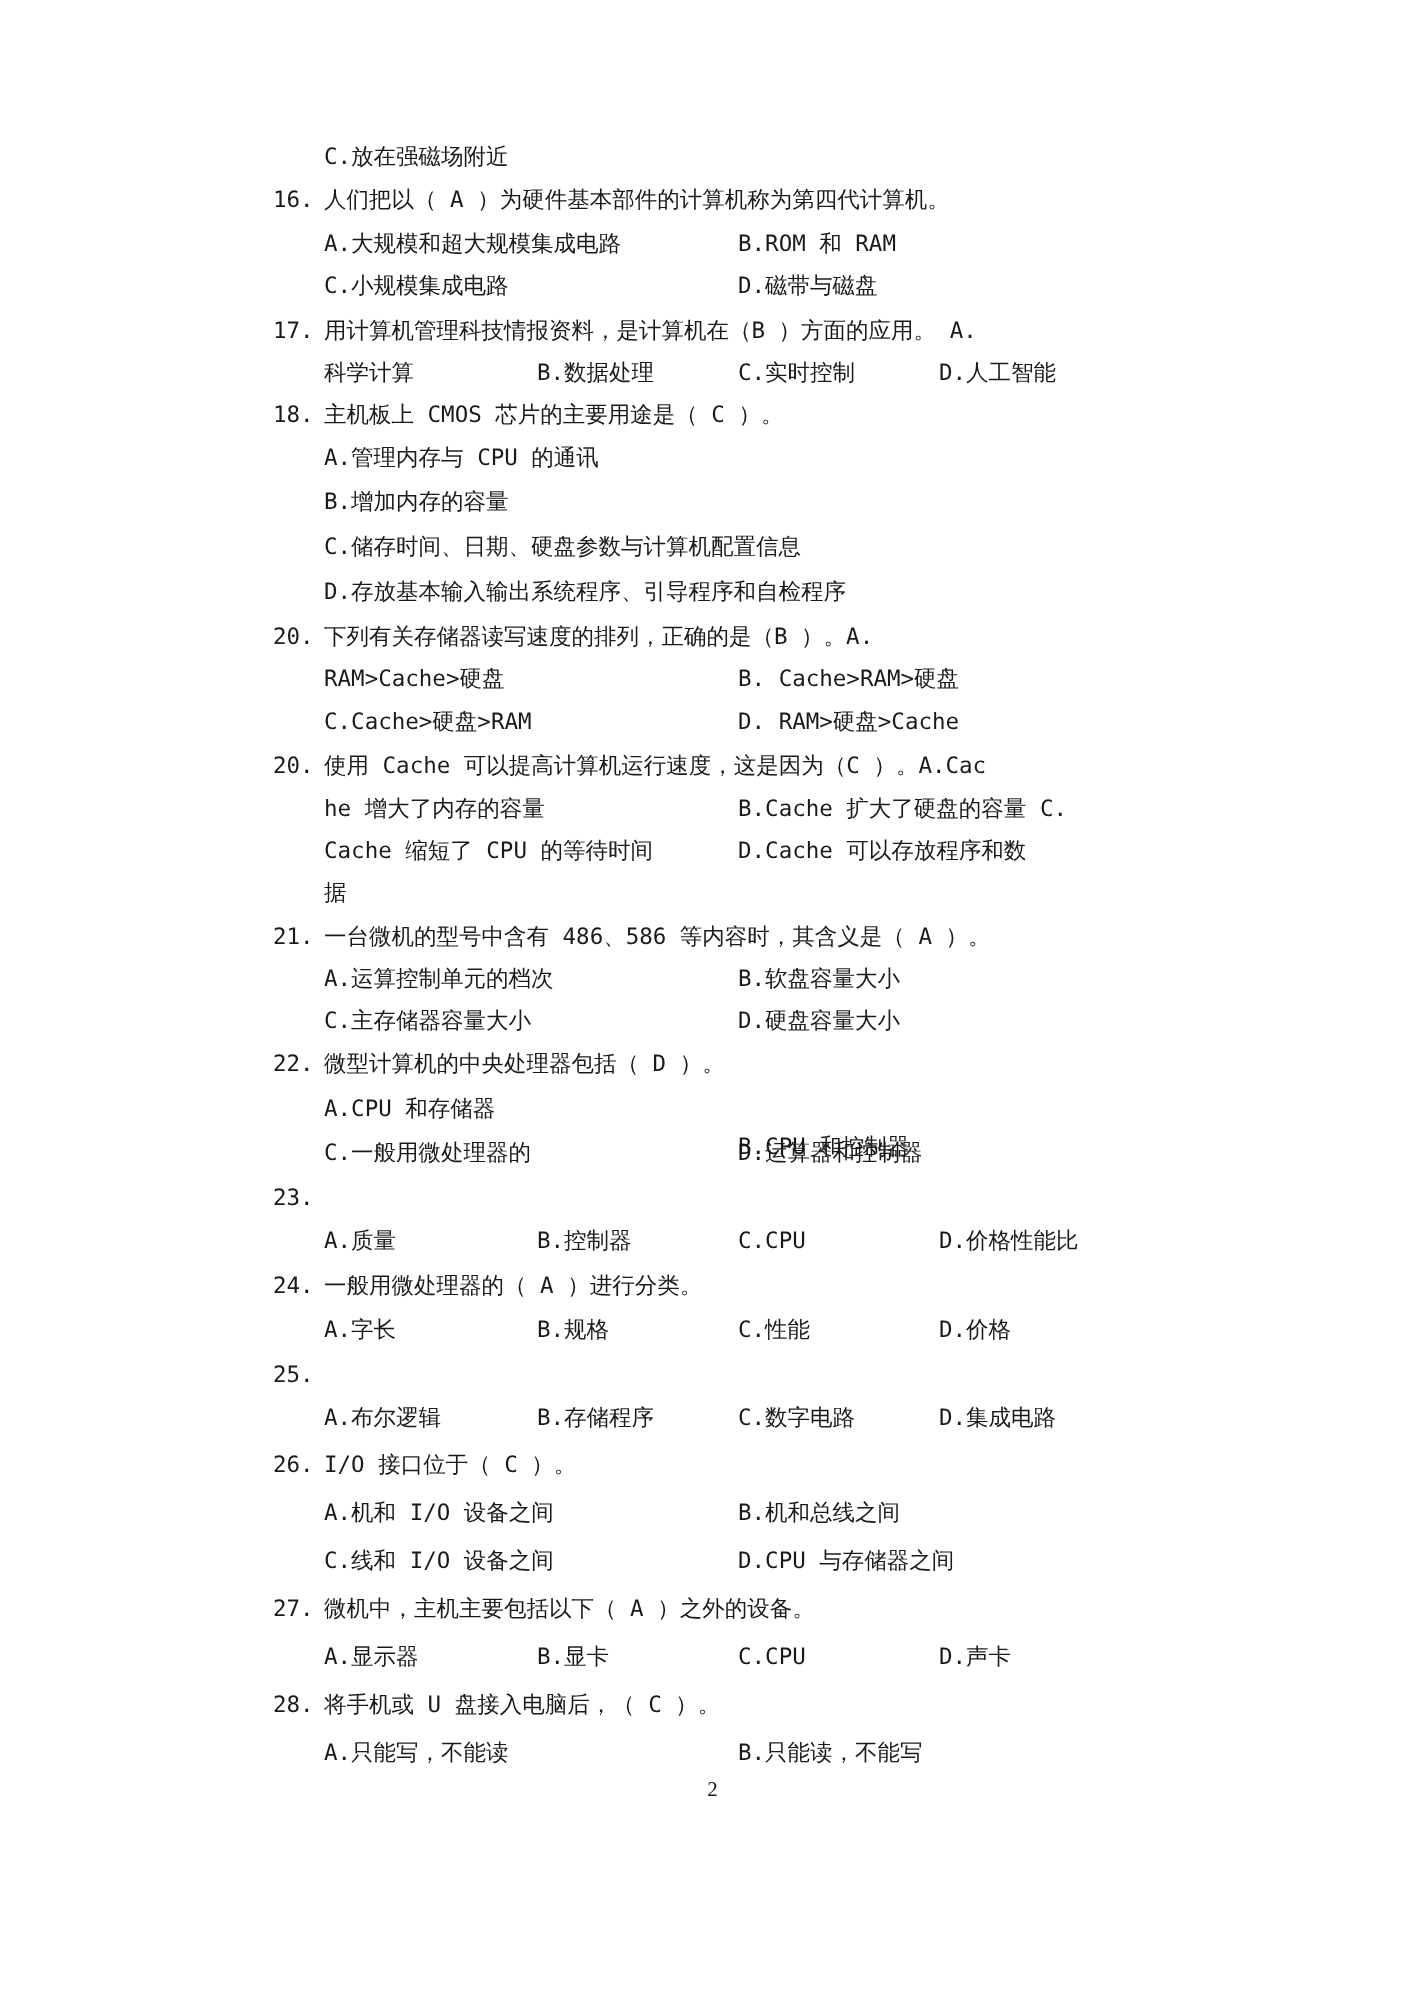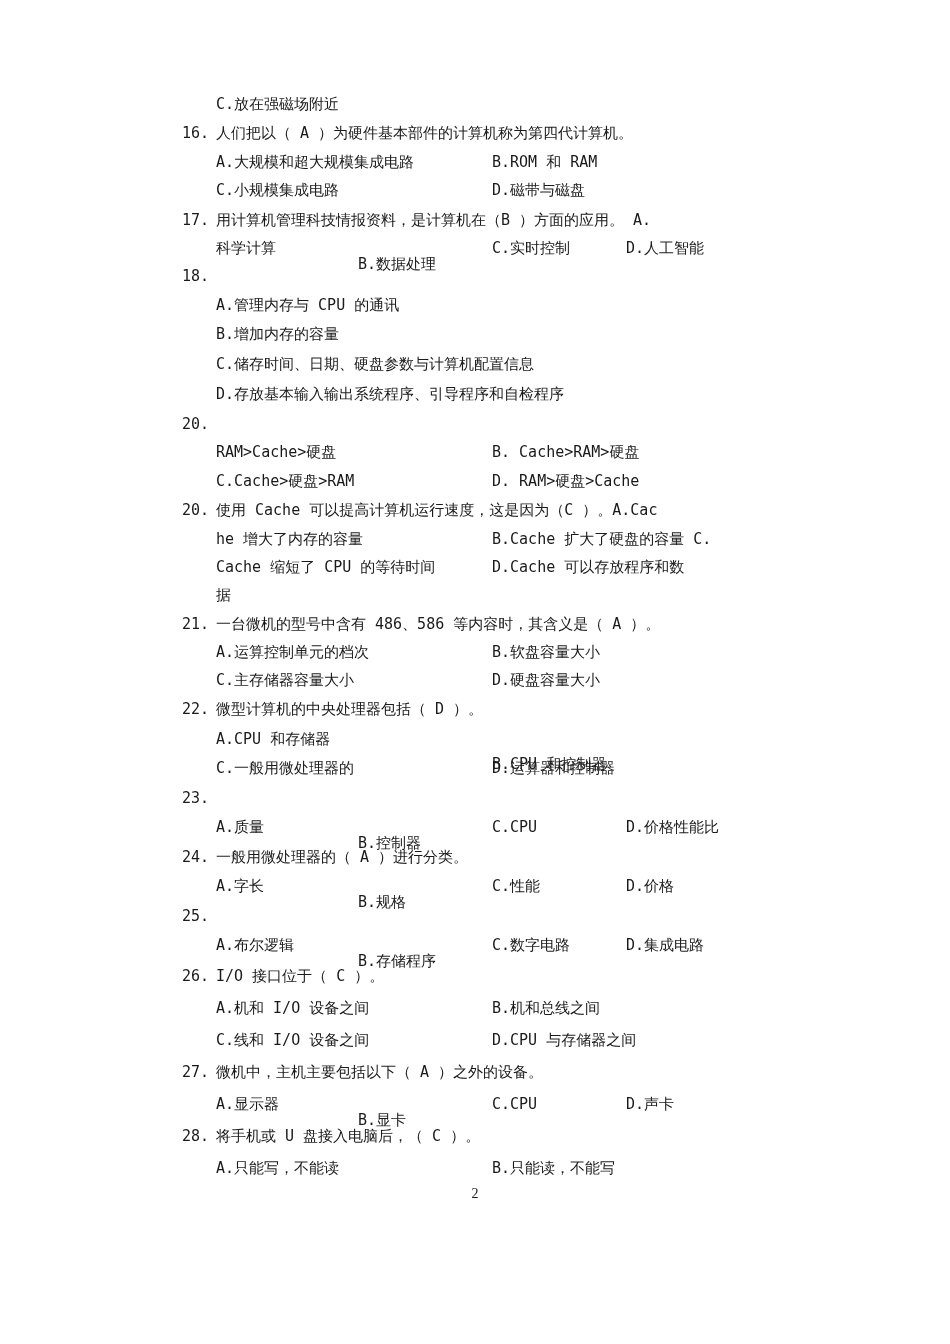--- a/index.html
+++ b/index.html
@@ -8,21 +8,21 @@
     font-family: "DejaVu Sans Mono", "Liberation Mono", monospace;
     color: #1a1a1a; overflow: hidden;
   }
   .page { position: absolute; left: 0; top: 0; width: 921px; height: 1344px; text-decoration: underline; }
   .line {
     position: absolute; height: 24px; line-height: 24px;
     font-size: 15px; white-space: nowrap;
   }
   .num { left: 182px; }
   .col1 { left: 216px; }
-  .col2 { left: 358px; margin-top: 16px; }
+  .col2 { left: 358px; }
   .col3 { left: 492px; }
   .col4 { left: 626px; }
   .pagenum {
     position: absolute; left: 0; width: 950px; text-align: center;
     top: 1186px; font-size: 14px; font-family: "Liberation Serif", serif;
   }
 </style>
 </head>
 <body>
 
@@ -38,26 +38,28 @@
   <div class="line col3" style="top:178px">D.磁带与磁盘</div>
 
   <div class="line num" style="top:208px">17.</div>
   <div class="line col1" style="top:208px">用计算机管理科技情报资料，是计算机在（B      ）方面的应用。 A.</div>
   <div class="line col1" style="top:236px">科学计算</div>
   <div class="line col2" style="top:236px">B.数据处理</div>
   <div class="line col3" style="top:236px">C.实时控制</div>
   <div class="line col4" style="top:236px">D.人工智能</div>
 
   <div class="line num" style="top:264px">18.</div>
+  <div class="line col1" style="top:264px">主机板上 CMOS 芯片的主要用途是（ C   ）。</div>
   <div class="line col1" style="top:293px">A.管理内存与 CPU 的通讯</div>
   <div class="line col1" style="top:322px">B.增加内存的容量</div>
   <div class="line col1" style="top:352px">C.储存时间、日期、硬盘参数与计算机配置信息</div>
   <div class="line col1" style="top:382px">D.存放基本输入输出系统程序、引导程序和自检程序</div>
 
   <div class="line num" style="top:412px">20.</div>
+  <div class="line col1" style="top:412px">下列有关存储器读写速度的排列，正确的是（B      ）。A.</div>
   <div class="line col1" style="top:440px">RAM&gt;Cache&gt;硬盘</div>
   <div class="line col3" style="top:440px">B. Cache&gt;RAM&gt;硬盘</div>
   <div class="line col1" style="top:469px">C.Cache&gt;硬盘&gt;RAM</div>
   <div class="line col3" style="top:469px">D. RAM&gt;硬盘&gt;Cache</div>
 
   <div class="line num" style="top:498px">20.</div>
   <div class="line col1" style="top:498px">使用 Cache 可以提高计算机运行速度，这是因为（C    ）。A.Cac</div>
   <div class="line col1" style="top:527px">he 增大了内存的容量</div>
   <div class="line col3" style="top:527px">B.Cache 扩大了硬盘的容量 C.</div>
   <div class="line col1" style="top:555px">Cache 缩短了 CPU 的等待时间</div>

